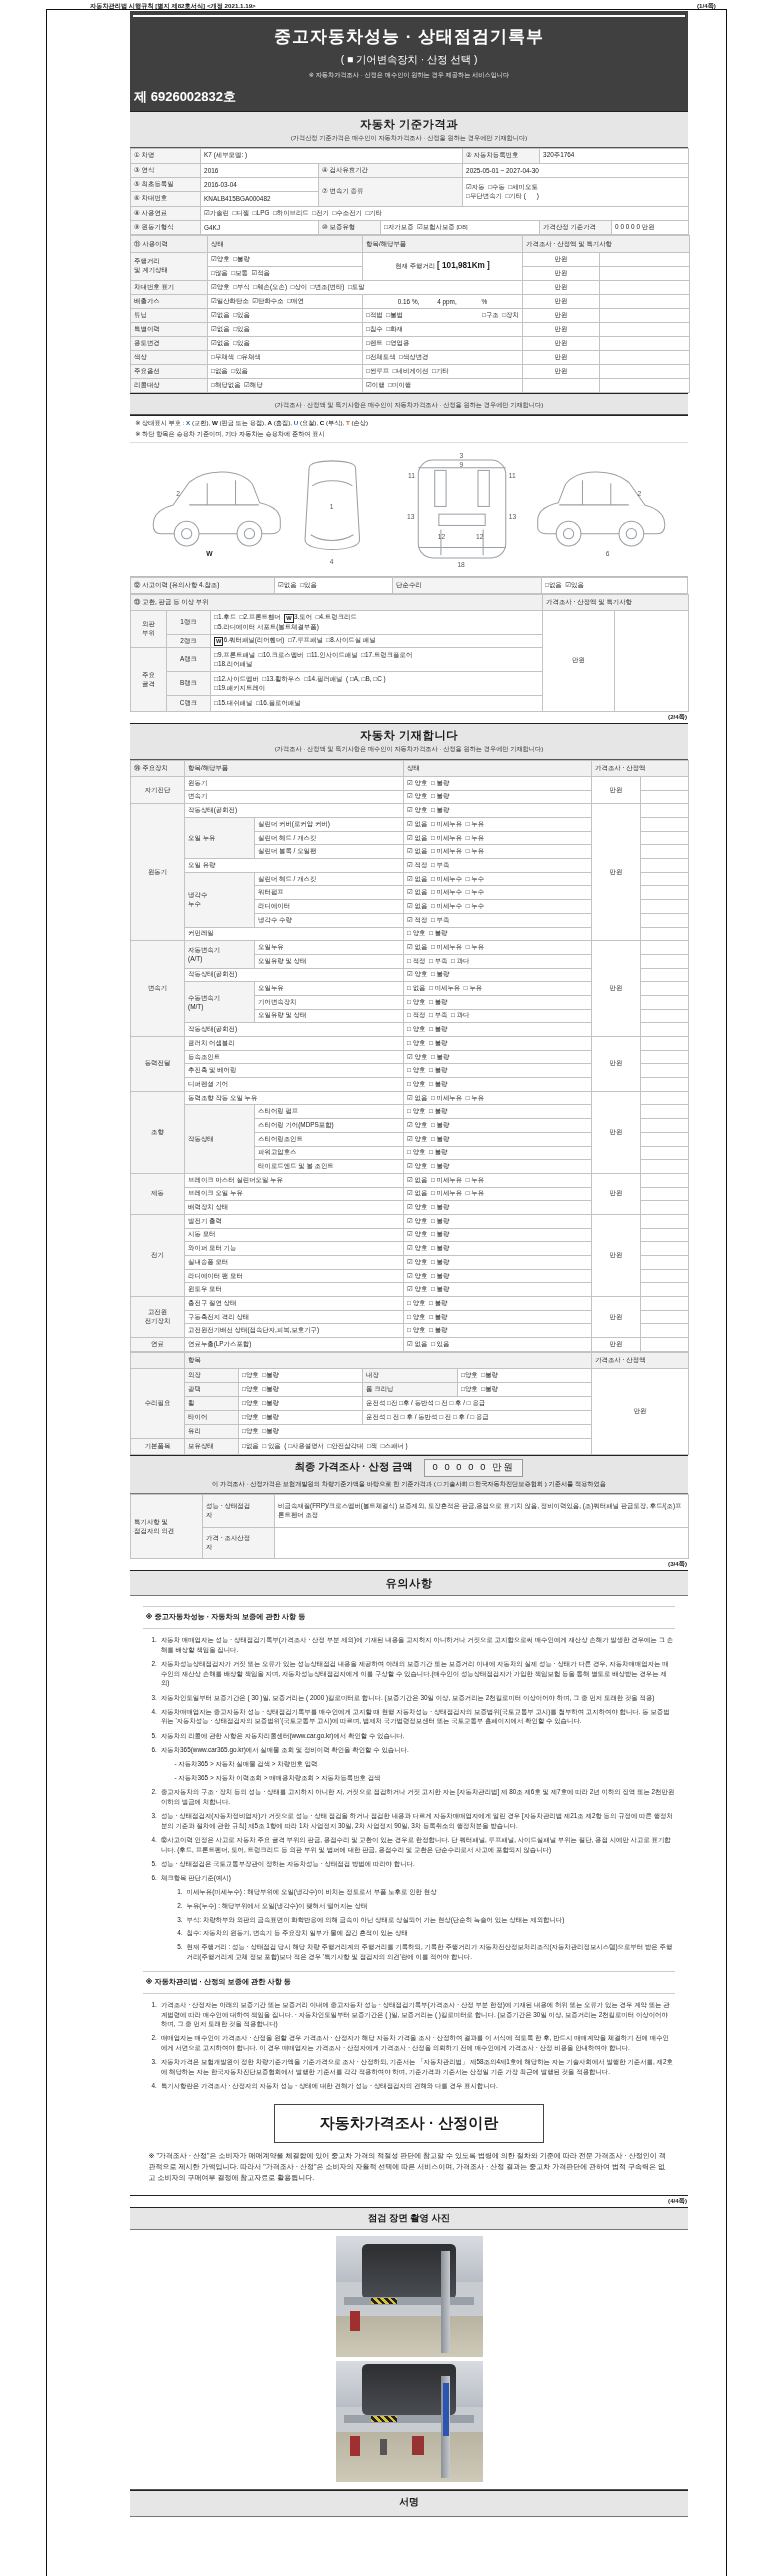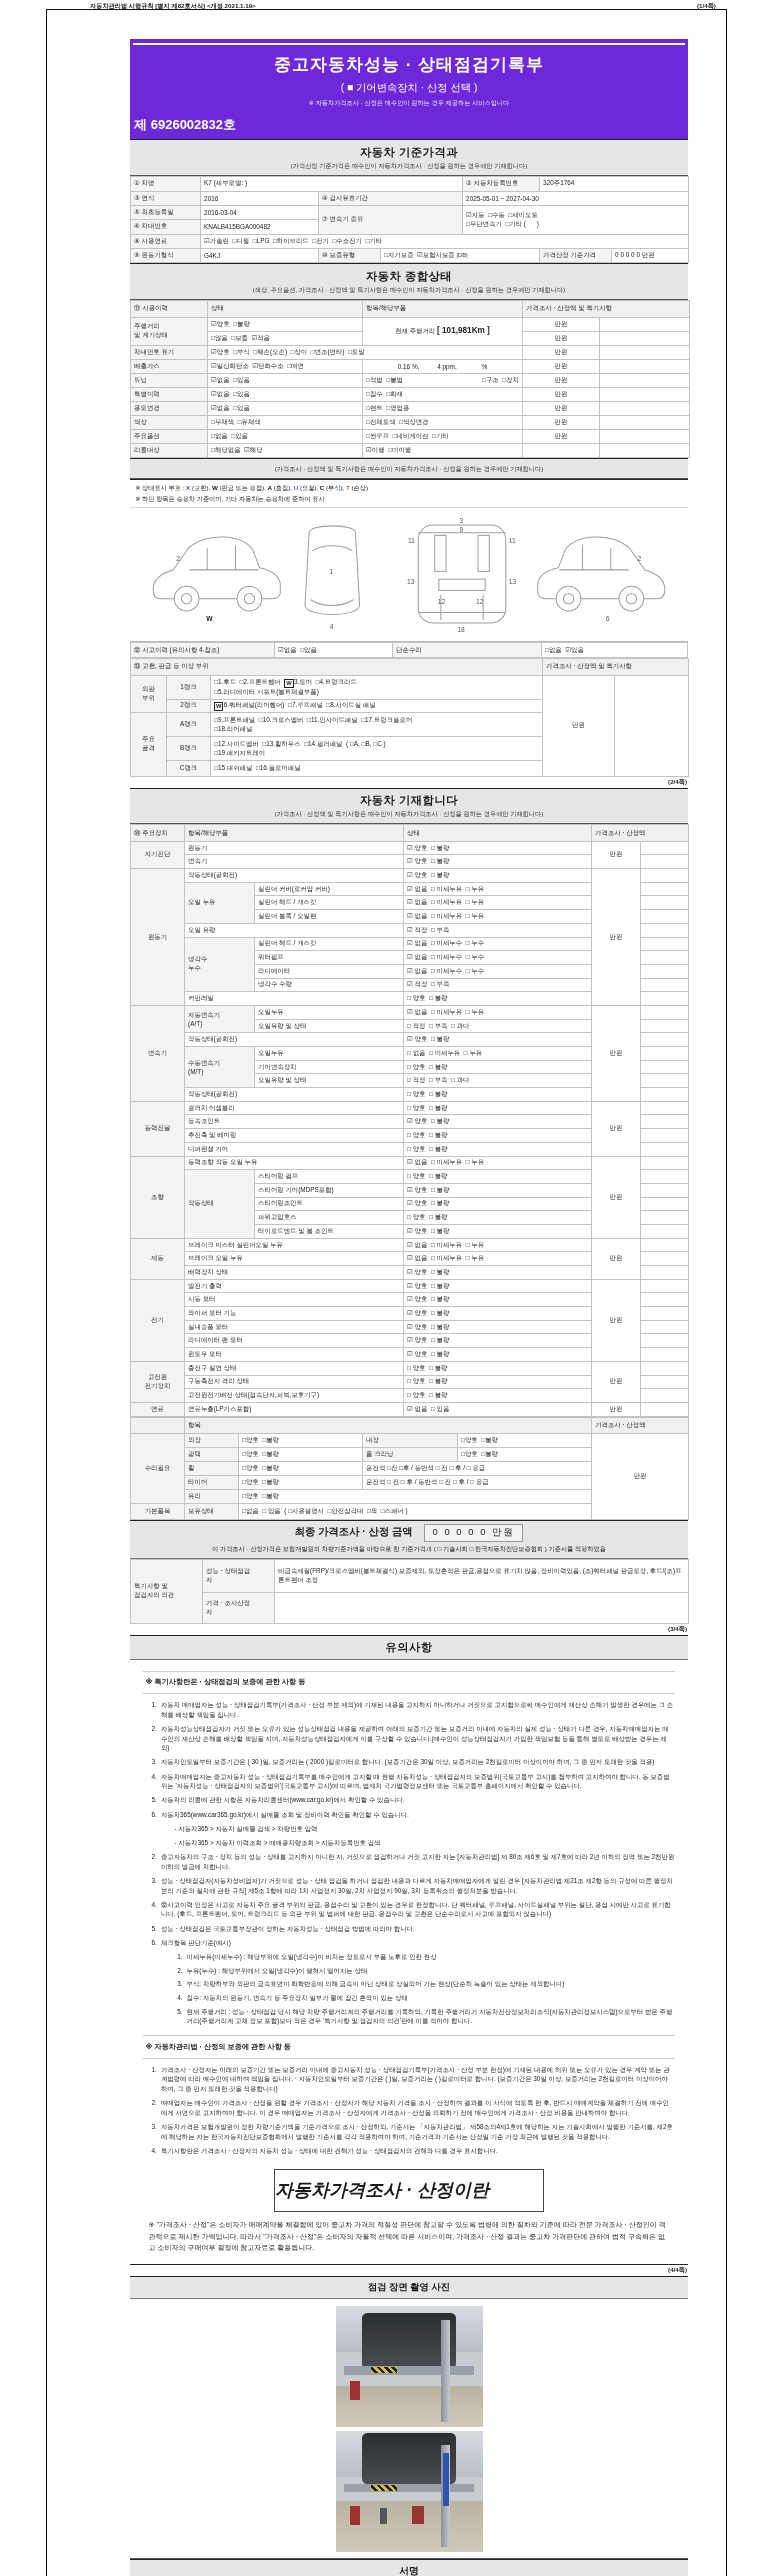--- a/index.html
+++ b/index.html
@@ -4,21 +4,21 @@
 <style>
   html,body{margin:0;padding:0;}
   body{width:773px;height:2576px;overflow:hidden;background:#fff;
        font-family:"Liberation Sans","DejaVu Sans",sans-serif;color:#1a1a1a;position:relative;}
   .toptext{position:absolute;top:2.1px;left:90px;font-size:6.2px;font-weight:bold;}
   .pagemark-top{position:absolute;top:2.1px;left:697px;font-size:6.2px;font-weight:bold;}
   .outerframe{position:absolute;left:46px;top:8.8px;width:679px;height:2567px;
               border-left:1px solid #111;border-right:1px solid #111;border-top:1px solid #111;}
   .sheet{position:absolute;left:130px;top:10.8px;width:558px;}
   
-  .dochead{background:#6d28d9;color:#fff;padding:3.1px 0 5.2px 0;position:relative;margin-top:28px;}
+  .dochead{background:#404040;color:#fff;padding:3.1px 0 5.2px 0;position:relative;}
   .dochead .stripe{height:2.6px;background:#fff;margin:1px 3.1px 7.2px 3.1px;}
   .dochead .t{ text-align:center;font-size:17px;font-weight:bold;letter-spacing:1px;}
   .dochead .s{ text-align:center;font-size:10.3px;margin-top:5.2px;}
   .dochead .n{ text-align:center;font-size:6.2px;margin-top:4.1px;color:#e8e8e8;}
   .dochead .docno{font-size:13px;font-weight:bold;margin:8.2px 0 0 4.1px;}
   
   .band{background:#e6e6e6;border-top:1px solid #222;border-bottom:0.5px solid #555;text-align:center;padding:4.6px 0 4.1px 0;}
   .band .bt{font-size:11.3px;font-weight:bold;letter-spacing:0.5px;}
   .band .bs{font-size:6.2px;margin-top:2.1px;color:#333;}
   
@@ -44,22 +44,22 @@
   .finalnote{font-size:6.2px;margin-top:3.1px;}
   
   .nbody{padding:7.2px 13.4px 9.3px 13.4px;font-size:6.4px;line-height:1.5;}
   .nsec{border-top:0.5px solid #ccc;border-bottom:0.5px solid #ccc;padding:5.2px 2.1px;font-size:7.2px;font-weight:bold;margin:3.1px 0 6.2px 0;}
   .ni{display:flex;margin:4.6px 0;}
   .ni .nn{width:13.4px;flex:0 0 13.4px;text-align:right;margin-right:4.1px;}
   .ni .nt{flex:1;}
   .nsub{margin-left:31px;}
   .nsub2{display:flex;margin:4.1px 0 4.1px 17.5px;}
   .nsub2 .nn{width:11.3px;flex:0 0 11.3px;text-align:right;margin-right:4.1px;}
-  .defbox{width:268px;margin:13.4px auto 7.2px auto;border:0.5px solid #444;text-align:left;
-          font-size:18px;font-weight:bold;padding:7.2px 0;font-style:italic;}
+  .defbox{width:268px;margin:13.4px auto 7.2px auto;border:0.5px solid #444;text-align:center;
+          font-size:15px;font-weight:bold;padding:7.2px 0;}
   .defp{font-size:7px;line-height:1.6;margin:5.2px 5.2px 2.1px 5.2px;}
   
   .photoband{background:#e6e6e6;border-top:1px solid #222;border-bottom:0.5px solid #777;
              text-align:center;font-size:9.3px;font-weight:bold;padding:4.1px 0;}
   .photo{width:147px;height:121px;margin:4.1px auto;position:relative;overflow:hidden;background:#c8cbd0;}
   .ph-wall{position:absolute;left:0;top:0;width:100%;height:38%;background:linear-gradient(#d8dbe0,#b9bec6);}
   .ph-floor{position:absolute;left:0;bottom:0;width:100%;height:34%;background:linear-gradient(#b9b3a2,#cfc9b8);}
   .ph-body{position:absolute;left:18%;top:6%;width:64%;height:46%;background:linear-gradient(#2c2e31,#4a4d52);border-radius:5.2px;}
   .ph-beam{position:absolute;left:6%;top:50%;width:88%;height:7%;background:#9aa0a8;}
   .ph-stripe{position:absolute;left:24%;top:51%;width:18%;height:5%;
@@ -136,24 +136,20 @@
       <td class="lab">⑨ 원동기형식</td>
       <td>G4KJ</td>
       <td class="lab">⑩ 보증유형</td>
       <td colspan="2"><span>□자가보증  ☑보험사보증</span> <span style="font-size:5.7px;color:#444">[DB]</span></td>
       <td class="lab">가격산정 기준가격</td>
       <td>0 0 0 0 0 만원</td>
     </tr>
   </tbody>
     </table>
 
-  <div class="band">
-    <div class="bt">자동차 종합상태</div>
-    <div class="bs">(색상, 주요옵션, 가격조사 · 산정액 및 특기사항은 매수인이 자동차가격조사 · 산정을 원하는 경우에만 기재합니다)</div>
-  </div>
   <table class="secbox">
     <colgroup>
         <col style="width:77px">
         <col style="width:155px">
         <col style="width:160px">
         <col style="width:77px">
         <col style="width:90px">
       </colgroup>
     <tbody>
         <tr class="h" style="height:13.4px">
@@ -687,21 +683,21 @@
     </tr>
   </tbody>
     </table>
   <div class="pagemark">(3/4쪽)</div>
 
   <div class="band" style="border-bottom:0.5px solid #777">
     <div class="bt">유의사항</div>
   </div>
   <div style="border-bottom:1.5px solid #222;">
     <div class="nbody">
-      <div class="nsec">※ 특기사항란은 · 상태점검의 보증에 관한 사항 등</div>
+      <div class="nsec">※ 중고자동차성능 · 자동차의 보증에 관한 사항 등</div>
       <div id="notice-s1">
           <div class="ni">
             <span class="nn">1.</span>
             <div class="nt">자동차 매매업자는 성능 · 상태점검기록부(가격조사 · 산정 부분 제외)에 기재된 내용을 고지하지 아니하거나 거짓으로 고지함으로써 매수인에게 재산상 손해가 발생한 경우에는 그 손해를 배상할 책임을 집니다.</div>
           </div>
           <div class="ni">
             <span class="nn">2.</span>
             <div class="nt">자동차성능상태점검자가 거짓 또는 오류가 있는 성능상태점검 내용을 제공하여 아래의 보증기간 또는 보증거리 이내에 자동차의 실제 성능 · 상태가 다른 경우, 자동차매매업자는 매수인의 재산상 손해를 배상할 책임을 지며, 자동차성능상태점검자에게 이를 구상할 수 있습니다.(매수인이 성능상태점검자가 가입한 책임보험 등을 통해 별도로 배상받는 경우는 제외)</div>
           </div>
           <div class="ni">

